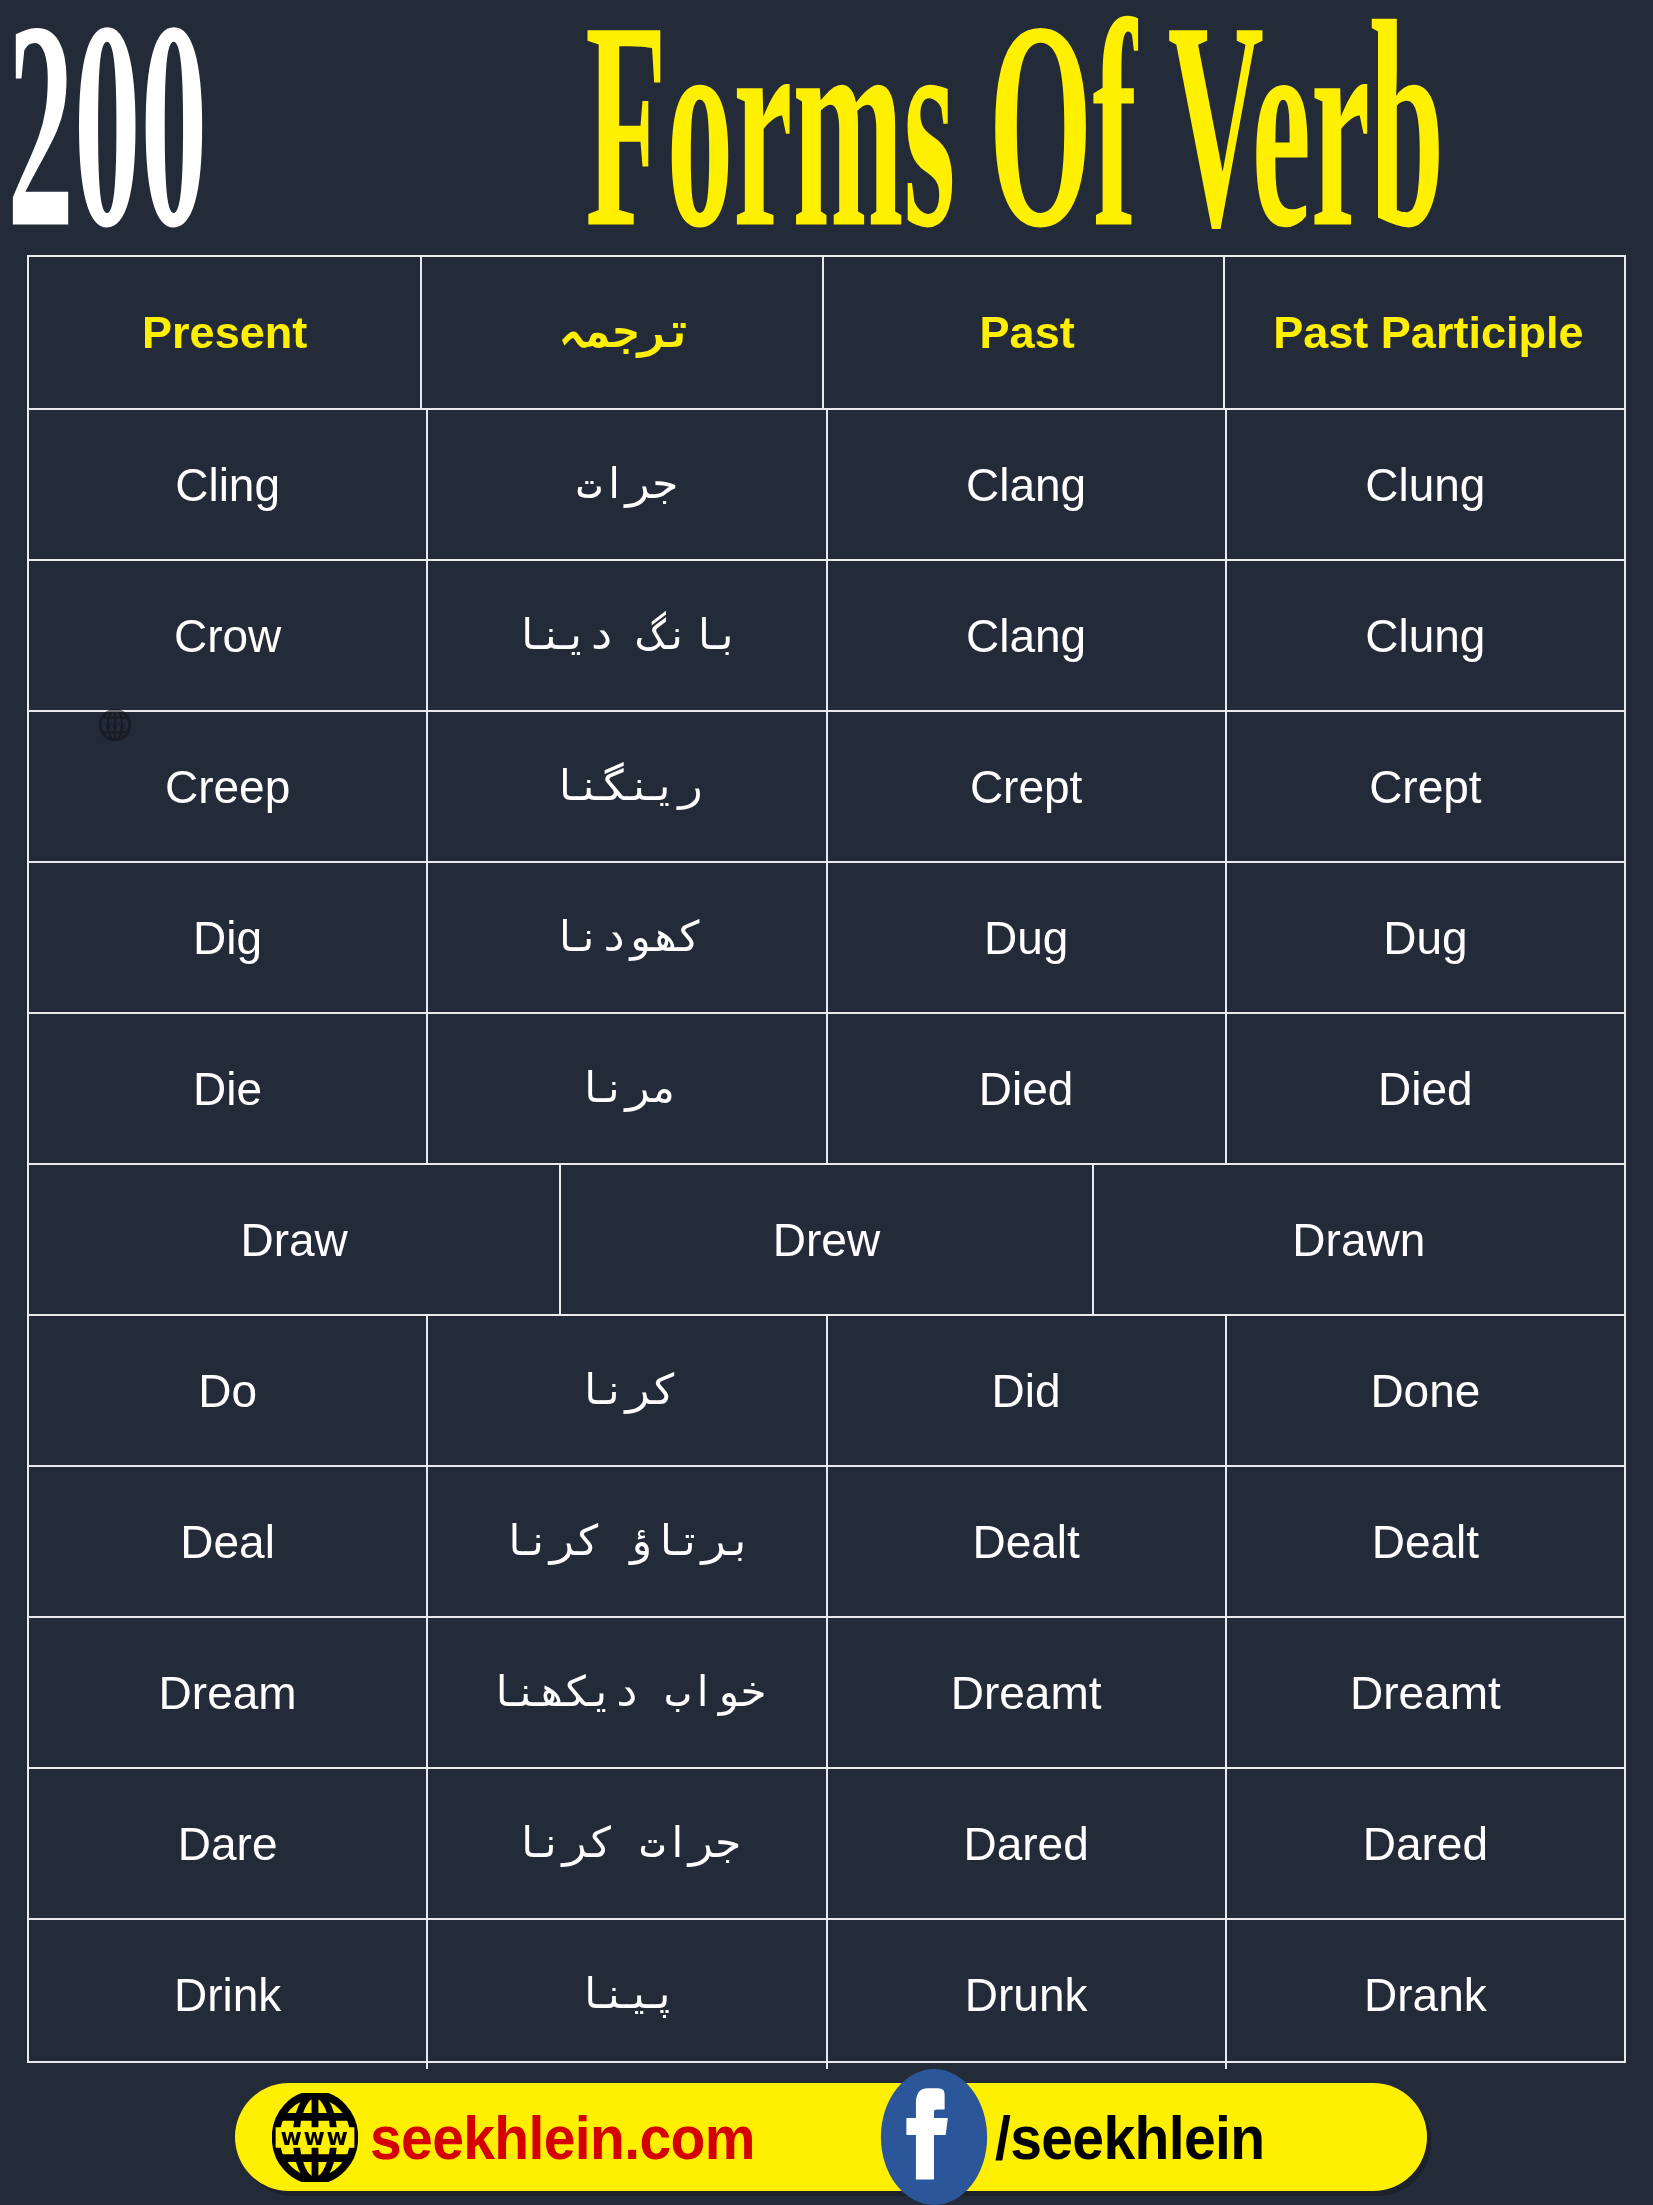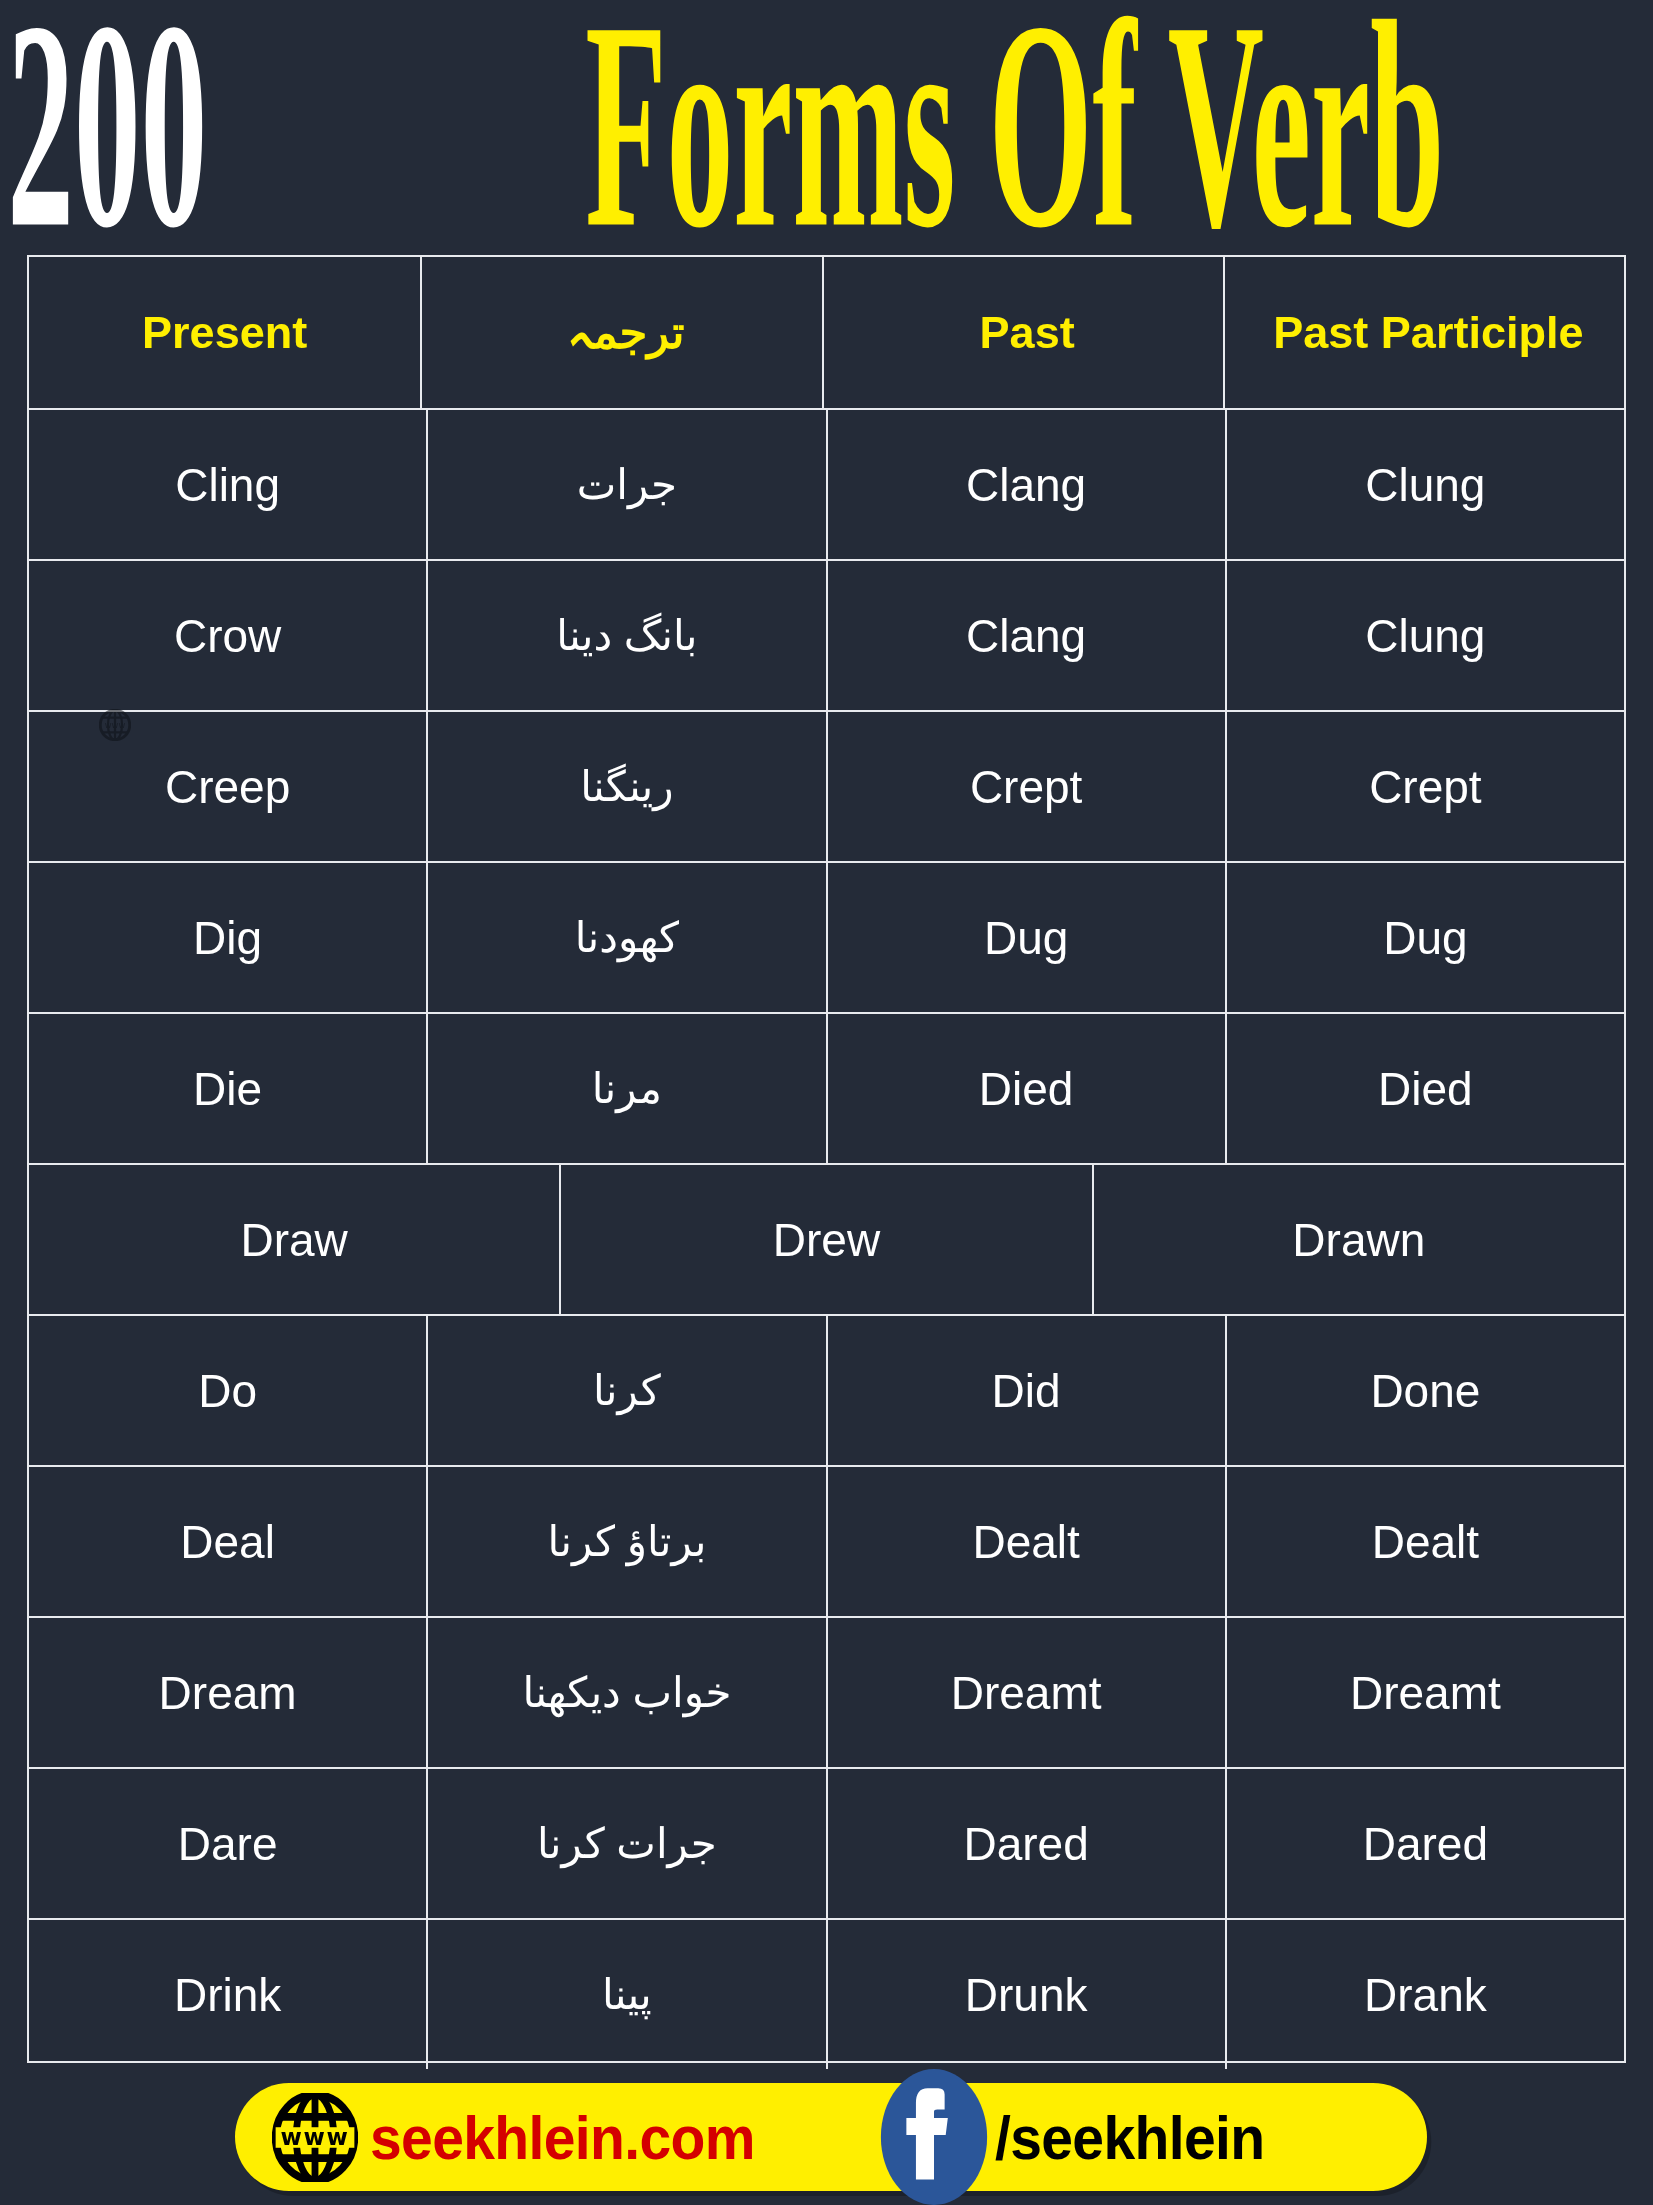--- a/index.html
+++ b/index.html
@@ -60,21 +60,21 @@
     font-size:45px;
   }
   .head .vcell.urdu { font-size:45px; }
 
   .data .vcell {
     color:#ffffff;
     font-weight:400;
     font-size:46px;
   }
   .urdu {
-    font-family:Liberation Sans, sans-serif;
+    font-family:Liberation Mono, monospace;
     direction:rtl;
     font-size:42px;
   }
   .data .vcell.urdu { font-size:42px; }
 
   
   .wm-globe {
     position:absolute;
     left:99px; top:709px;
     width:32px; height:32px;

